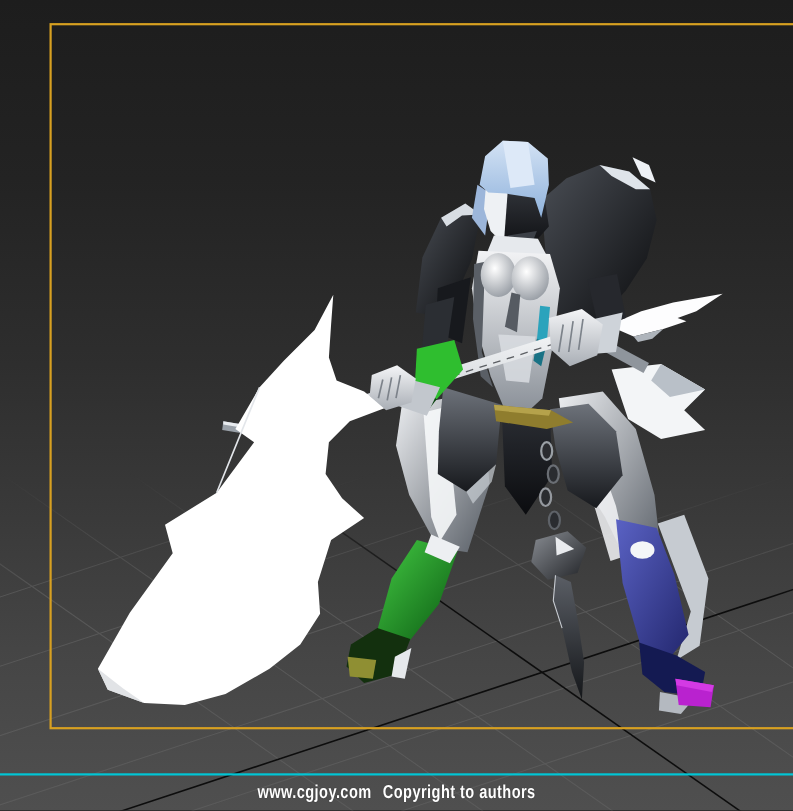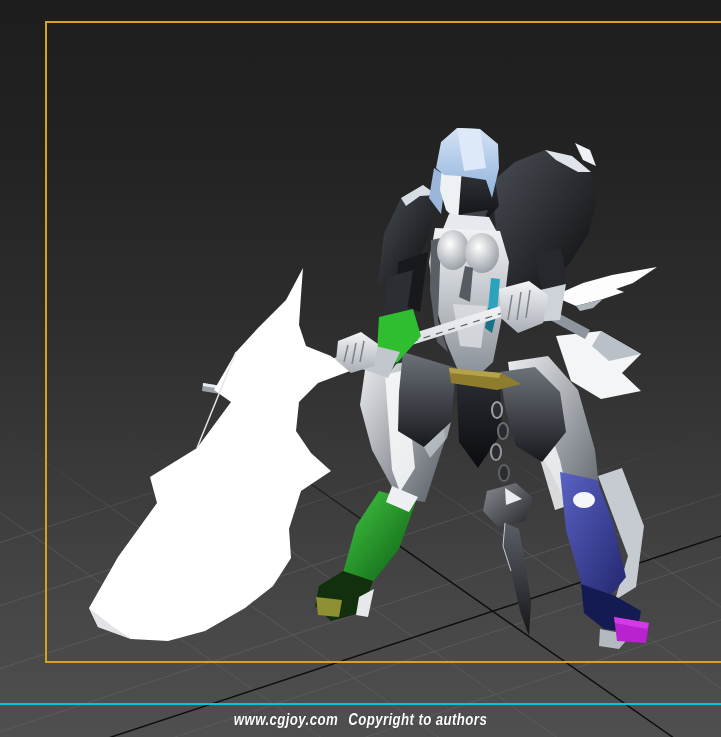--- a/index.html
+++ b/index.html
@@ -1,20 +1,19 @@
 <!DOCTYPE html>
 <html><head>
 <meta charset="utf-8">
 <style>
   html,body{margin:0;padding:0;background:#111;}
   .stage{
     position:relative;width:721px;height:737px;overflow:hidden;
     background:linear-gradient(180deg,#1d1d1d 0%,#232323 22%,#2e2e2e 45%,#3a3a3a 64%,#454545 80%,#4d4d4d 95%,#4f4f4f 100%);
     font-family:"Liberation Sans",sans-serif;
-    font-style:italic;
   }
   .layer{position:absolute;left:0;top:0;width:721px;height:737px;}
   .vp-border{
     position:absolute;left:45px;top:21px;width:740px;height:642px;
     border:2px solid #d7a021;box-sizing:border-box;z-index:4;
   }
   .guide-line{
     position:absolute;left:0;top:703px;width:721px;height:2px;
     background:#00c6d6;z-index:5;
   }

